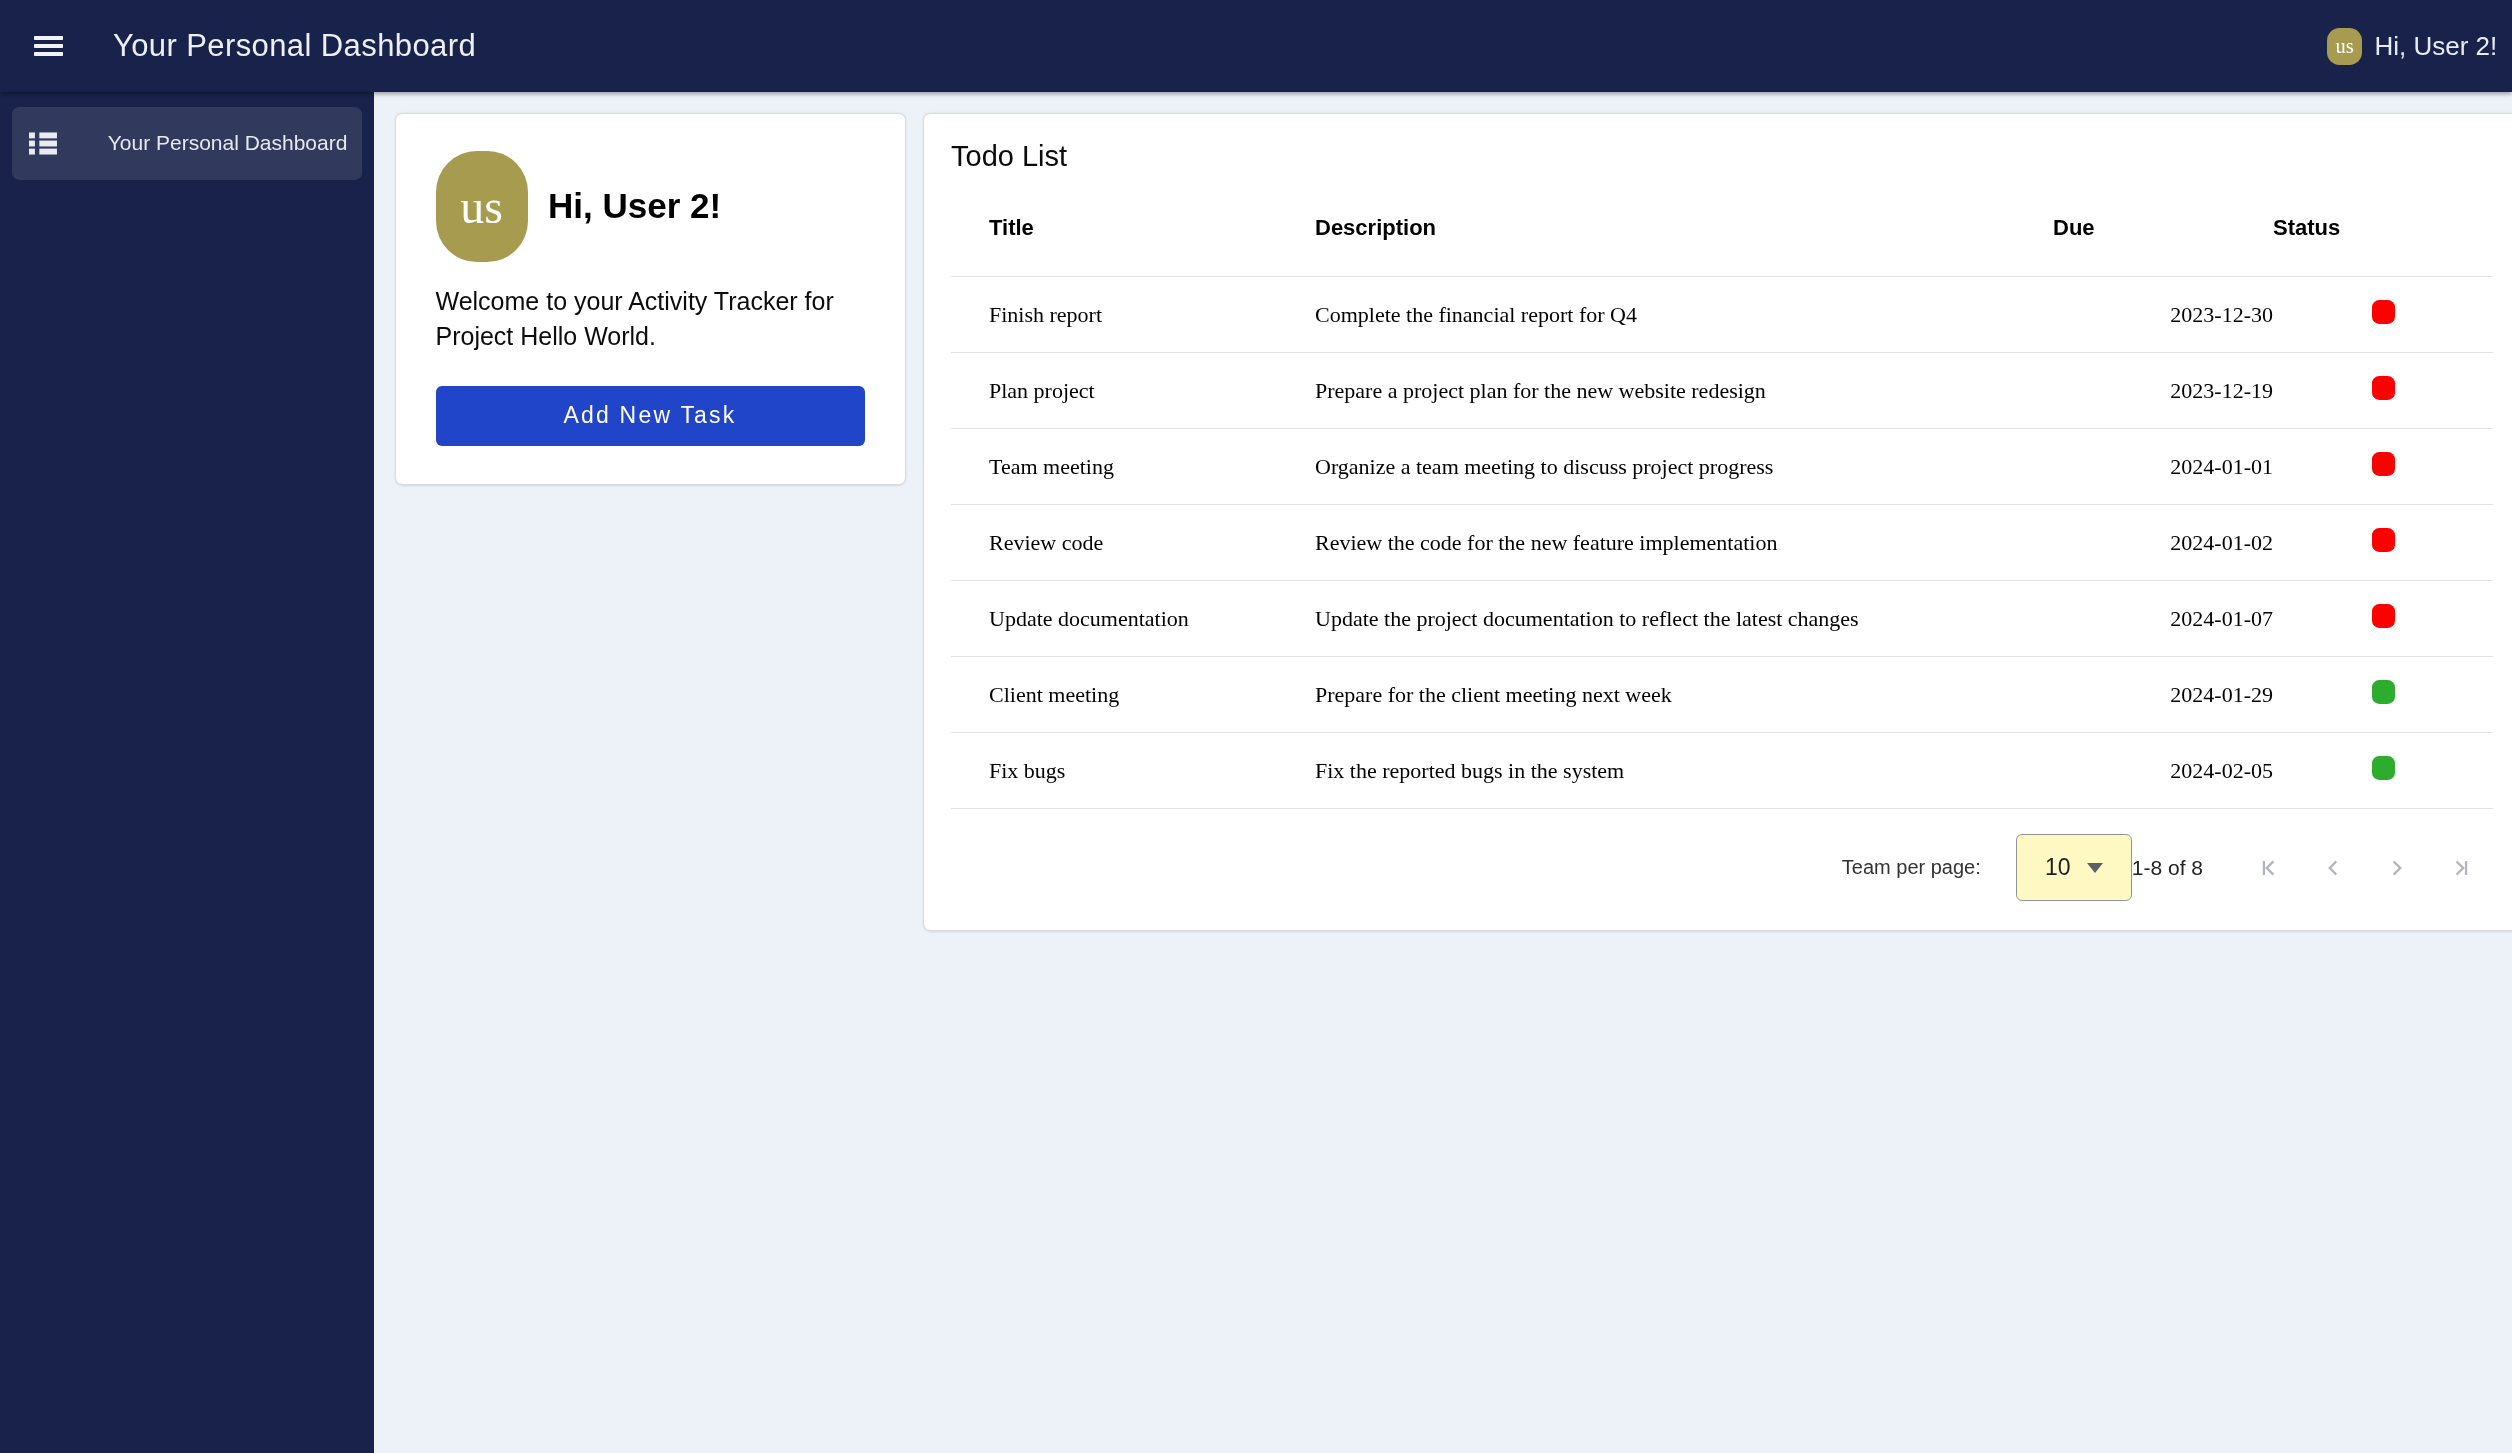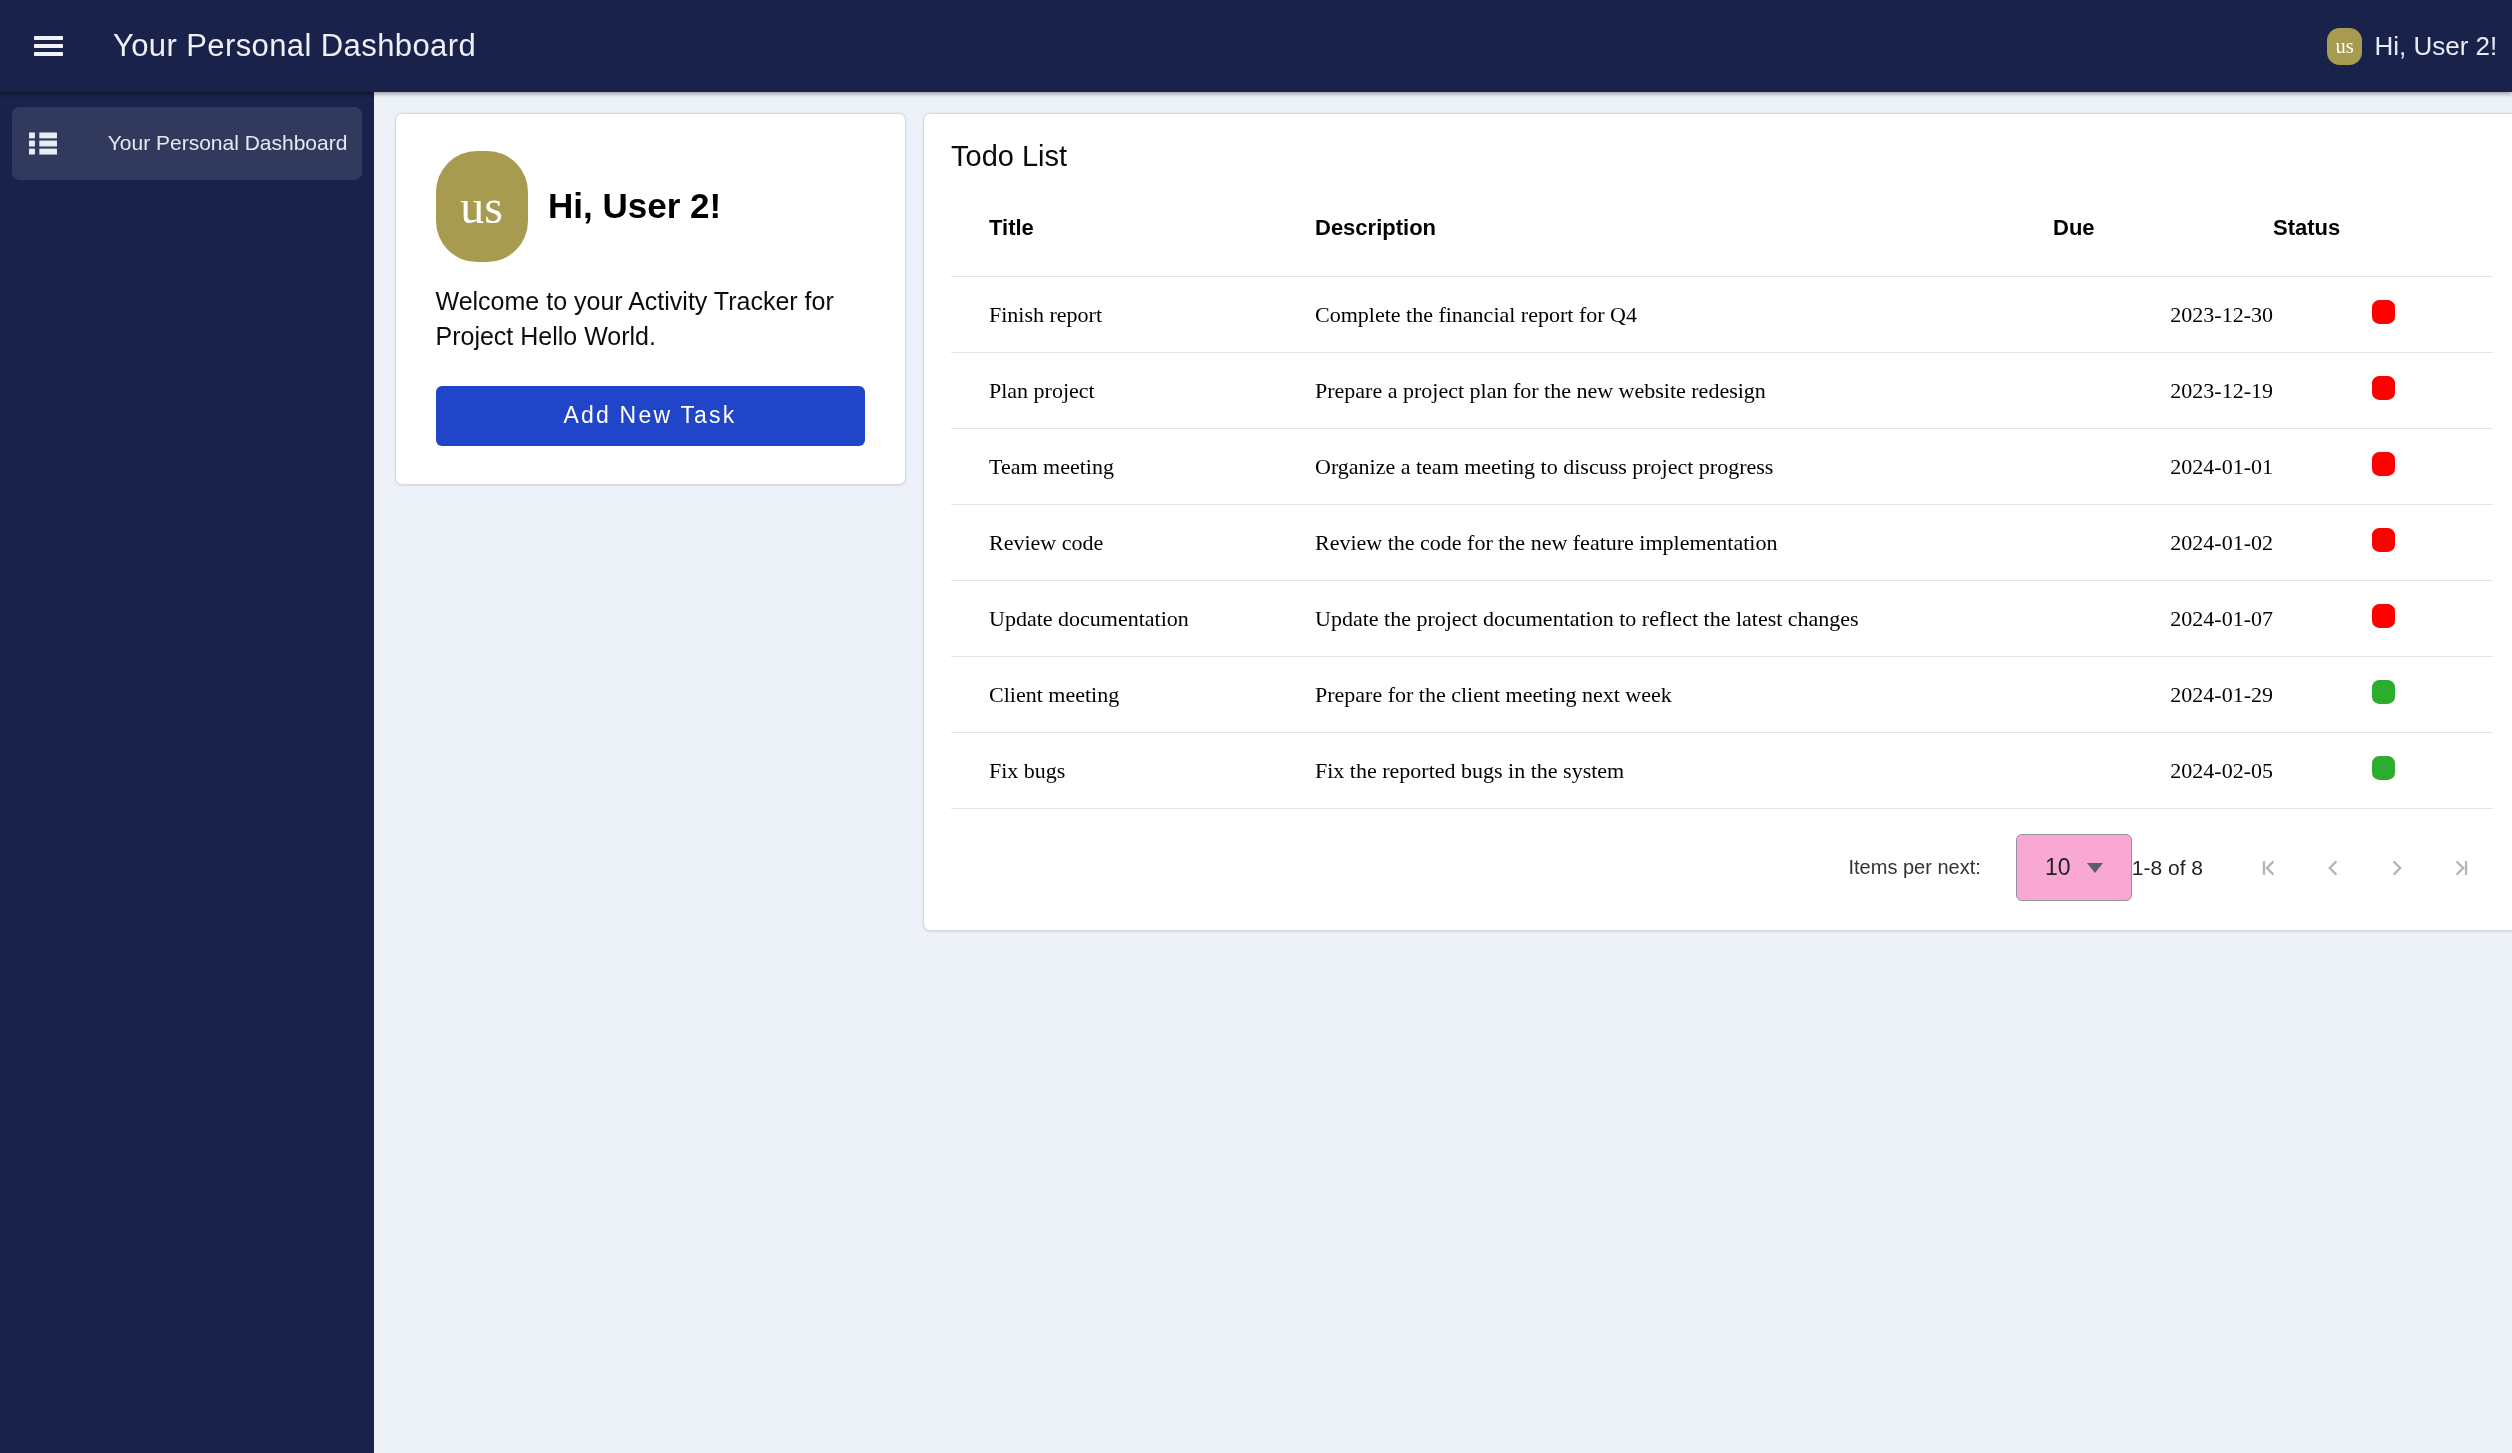--- a/index.html
+++ b/index.html
@@ -99,21 +99,21 @@
   .status-chip { display:inline-block; width:23px; height:24px; border-radius:7.3px; }
 
   
   .paginator {
     display:flex; align-items:center; justify-content:flex-end;
     padding-top:25px; color:#2e2e2e;
   }
   .ipp-label { font-size:20px; color:#333; margin-right:35px; }
   .page-size {
     width:116px; height:67px; border:1.5px solid #8f9399; border-radius:5.9px;
-    background:#f9a8d4; display:flex; align-items:center; justify-content:center;
+    background:#fef9c3; display:flex; align-items:center; justify-content:center;
     gap:16px; font-size:23px; color:#202124; cursor:pointer; font-family:inherit;
   }
   .caret {
     width:0; height:0;
     border-left:8px solid transparent; border-right:8px solid transparent;
     border-top:10.3px solid #5c6066;
   }
   .range-label { font-size:21px; margin-right:34px; color:#222; }
   .pg-btn {
     background:none; border:none; cursor:pointer;
@@ -237,21 +237,21 @@
         <td class="col-due">2024-02-05</td>
         <td class="col-status">
           <span class="status-chip" style="background: rgb(46, 172, 46);"></span>
         </td>
       </tr>
 
     </tbody>
     </table>
 
     <div class="paginator">
-      <span class="ipp-label">Items per next:</span>
+      <span class="ipp-label">Team per page:</span>
       <div class="page-size">
         <span>10</span>
         <span class="caret"></span>
       </div>
       <span class="range-label">1-8 of 8</span>
 
       <button class="pg-btn" aria-label="first page">
         <svg width="26" height="26" viewBox="0 0 36 36">
           <line x1="11" y1="10" x2="11" y2="26"></line>
             <polyline points="23,10 15,18 23,26"></polyline>

